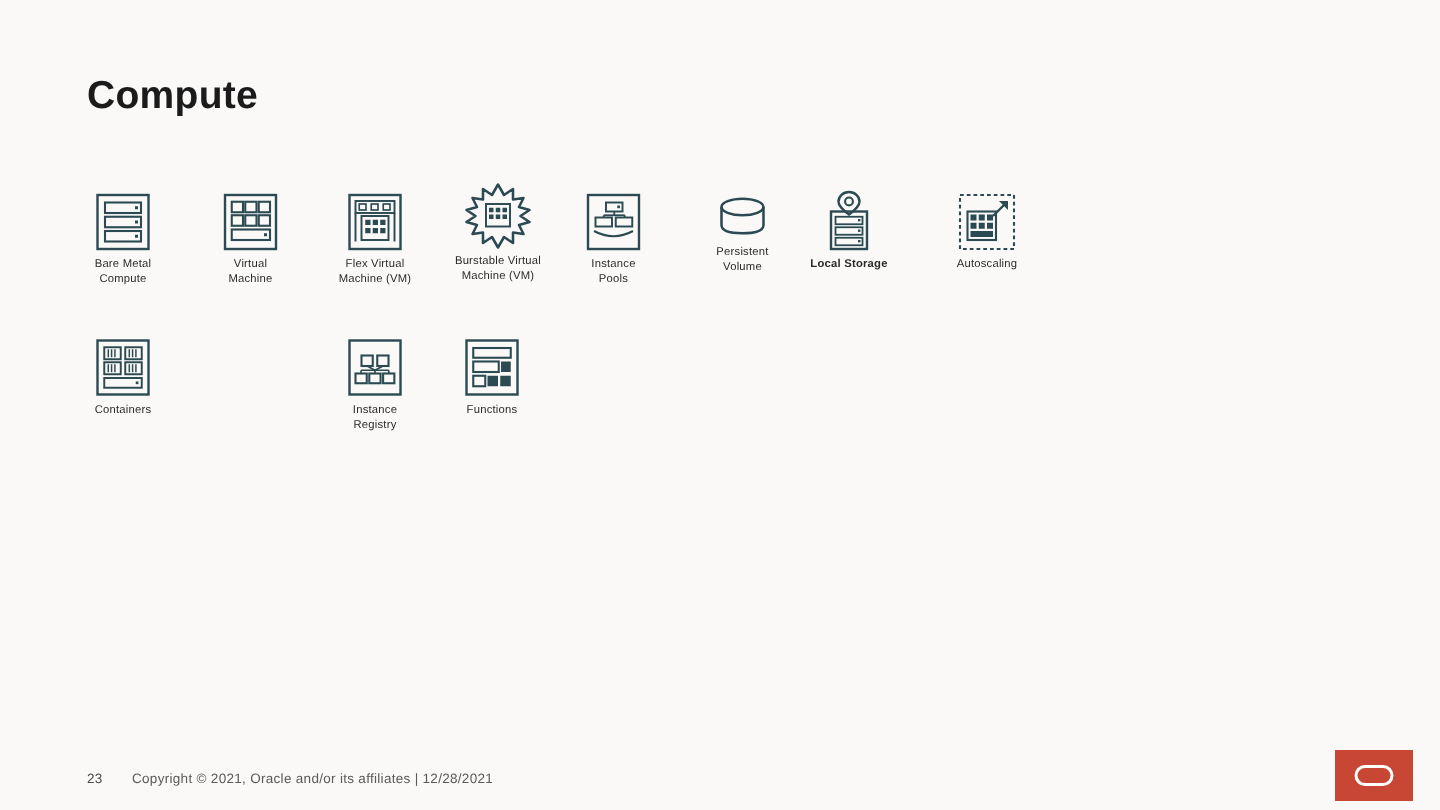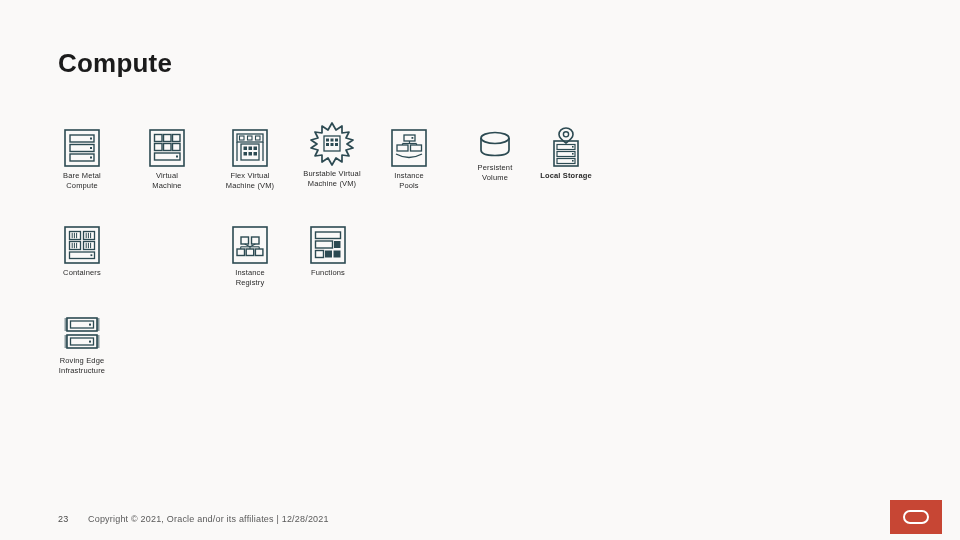--- a/index.html
+++ b/index.html
@@ -200,20 +200,38 @@
           <rect x="10" y="25.5" width="18" height="5" fill="none" stroke="#2c4a52" stroke-width="1.2"></rect>
           <rect x="10" y="32.5" width="18" height="5" fill="none" stroke="#2c4a52" stroke-width="1.2"></rect>
           <rect x="25" y="20" width="1.6" height="1.6" fill="#2c4a52"></rect>
           <rect x="25" y="27" width="1.6" height="1.6" fill="#2c4a52"></rect>
           <rect x="25" y="34" width="1.6" height="1.6" fill="#2c4a52"></rect>
         </svg>
       </div>
       <div class="label">Local Storage</div>
     </div>
 
+    <div class="tile" style="left:610px; top:124px;">
+      <div class="icon-wrap">
+        <svg width="40" height="40" viewBox="0 0 40 40">
+          <rect x="2" y="2" width="36" height="36" fill="none" stroke="#2c4a52" stroke-width="1.4" stroke-dasharray="2.5 2"></rect>
+          <rect x="7" y="13" width="19" height="19" fill="none" stroke="#2c4a52" stroke-width="1.4"></rect>
+          <rect x="9" y="15" width="4" height="4" fill="#2c4a52"></rect>
+          <rect x="14.5" y="15" width="4" height="4" fill="#2c4a52"></rect>
+          <rect x="20" y="15" width="4" height="4" fill="#2c4a52"></rect>
+          <rect x="9" y="20.5" width="4" height="4" fill="#2c4a52"></rect>
+          <rect x="14.5" y="20.5" width="4" height="4" fill="#2c4a52"></rect>
+          <rect x="20" y="20.5" width="4" height="4" fill="#2c4a52"></rect>
+          <rect x="9" y="26" width="15" height="4" fill="#2c4a52"></rect>
+          <line x1="24" y1="16" x2="33" y2="7" stroke="#2c4a52" stroke-width="1.6"></line>
+          <polygon points="34,6 34,12 28,6" fill="#2c4a52"></polygon>
+        </svg>
+      </div>
+      <div class="label">Autoscaling</div>
+    </div>
 
     <div class="tile" style="left:34px; top:221px;">
       <div class="icon-wrap">
         <svg width="38" height="40" viewBox="0 0 38 40">
           <rect x="2" y="2" width="34" height="36" fill="none" stroke="#2c4a52" stroke-width="1.6"></rect>
           <rect x="6.5" y="6.5" width="11" height="8" fill="none" stroke="#2c4a52" stroke-width="1.3"></rect>
           <line x1="9.2" y1="7.8" x2="9.2" y2="13.2" stroke="#2c4a52" stroke-width="1"></line>
           <line x1="11.4" y1="7.8" x2="11.4" y2="13.2" stroke="#2c4a52" stroke-width="1"></line>
           <line x1="13.6" y1="7.8" x2="13.6" y2="13.2" stroke="#2c4a52" stroke-width="1"></line>
           <rect x="20.5" y="6.5" width="11" height="8" fill="none" stroke="#2c4a52" stroke-width="1.3"></rect>
@@ -265,38 +283,20 @@
           <rect x="6.5" y="16" width="17" height="7" fill="none" stroke="#2c4a52" stroke-width="1.4"></rect>
           <rect x="25" y="16" width="6.5" height="7" fill="#2c4a52"></rect>
           <rect x="6.5" y="25.5" width="8" height="7" fill="none" stroke="#2c4a52" stroke-width="1.4"></rect>
           <rect x="16" y="25.5" width="7" height="7" fill="#2c4a52"></rect>
           <rect x="24.5" y="25.5" width="7" height="7" fill="#2c4a52"></rect>
         </svg>
       </div>
       <div class="label">Functions</div>
     </div>
 
-    <div class="tile" style="left:34px; top:309px;">
-      <div class="icon-wrap">
-        <svg width="42" height="40" viewBox="0 0 42 40">
-          <rect x="6" y="5" width="30" height="13" fill="none" stroke="#2c4a52" stroke-width="1.6"></rect>
-          <rect x="9.5" y="8" width="23" height="7" fill="none" stroke="#2c4a52" stroke-width="1.3"></rect>
-          <rect x="28" y="10.6" width="2" height="2" fill="#2c4a52"></rect>
-          <rect x="3.5" y="5" width="2.5" height="13" fill="#2c4a52" opacity="0.55"></rect>
-          <rect x="36" y="5" width="2.5" height="13" fill="#2c4a52" opacity="0.55"></rect>
-          <rect x="6" y="22" width="30" height="13" fill="none" stroke="#2c4a52" stroke-width="1.6"></rect>
-          <rect x="9.5" y="25" width="23" height="7" fill="none" stroke="#2c4a52" stroke-width="1.3"></rect>
-          <rect x="28" y="27.6" width="2" height="2" fill="#2c4a52"></rect>
-          <rect x="3.5" y="22" width="2.5" height="13" fill="#2c4a52" opacity="0.55"></rect>
-          <rect x="36" y="22" width="2.5" height="13" fill="#2c4a52" opacity="0.55"></rect>
-        </svg>
-      </div>
-      <div class="label">Roving Edge
-Infrastructure</div>
-    </div>
 
   </div>
 
   <div class="footer-page">23</div>
   <div class="footer-copy">Copyright © 2021, Oracle and/or its affiliates  |    12/28/2021</div>
 
   <div class="oracle-logo">
     <div class="oval"></div>
   </div>
 

